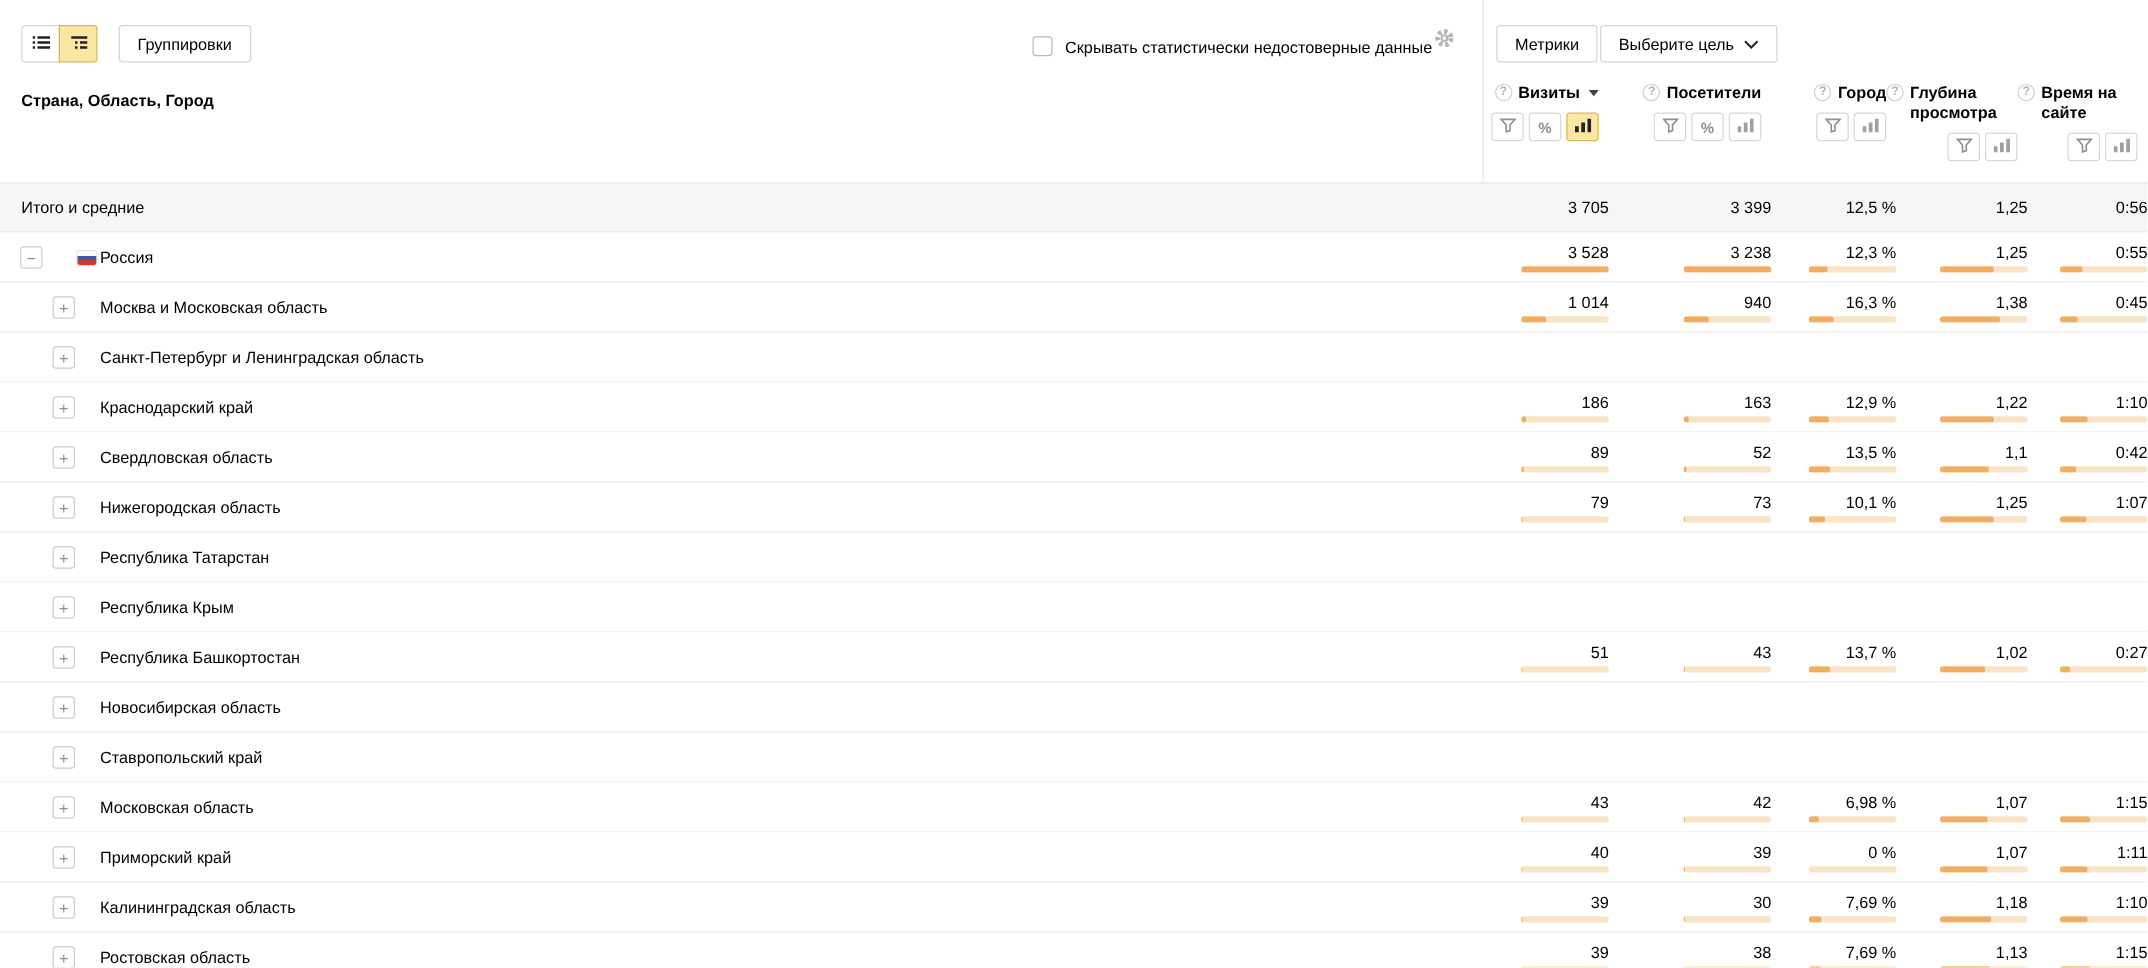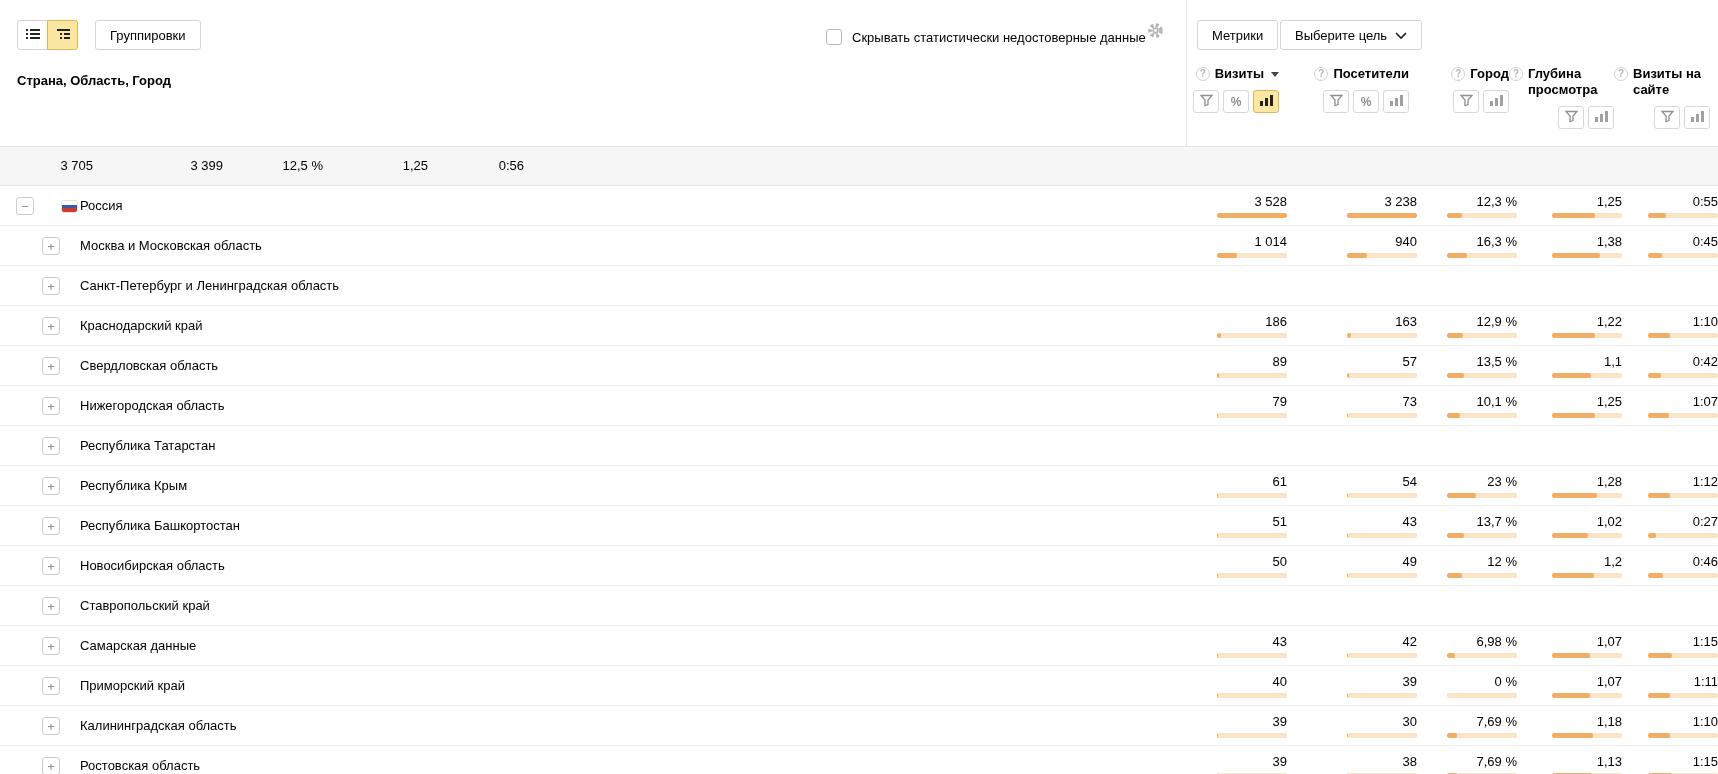--- a/index.html
+++ b/index.html
@@ -228,41 +228,42 @@
                   <rect x="0" y="7" width="3" height="5"></rect>
                   <rect x="5" y="4" width="3" height="8"></rect>
                   <rect x="10" y="1" width="3" height="11"></rect>
                 </svg></span>
             </button>
           </div>
         </div>
         <div class="mh-cell">
           <div class="mh-title">
             <span class="help">?</span>
-            <span class="mh-label">Визиты на сайте</span>
+            <span class="mh-label">Время на сайте</span>
           </div>
           <div class="mh-tools">
             <button class="tool-btn">
               <span><svg width="13" height="13" viewBox="0 0 13 13">
                   <path d="M1 1.5h11L8 6v4.5l-3 1V6z" fill="none" stroke="#8f8f8f" stroke-width="1.3"></path>
                 </svg></span>
             </button>
             <button class="tool-btn">
               <span><svg class="chart-ic" width="13" height="12" viewBox="0 0 13 12">
                   <rect x="0" y="7" width="3" height="5"></rect>
                   <rect x="5" y="4" width="3" height="8"></rect>
                   <rect x="10" y="1" width="3" height="11"></rect>
                 </svg></span>
             </button>
           </div>
         </div>
       </div>
   </div>
 
   <div class="totals-row">
+    <div class="totals-label">Итого и средние</div>
     <div class="vals-grid" id="totals-values">
         <div class="val-cell">3 705</div>
         <div class="val-cell">3 399</div>
         <div class="val-cell">12,5 %</div>
         <div class="val-cell">1,25</div>
         <div class="val-cell">0:56</div>
       </div>
   </div>
 
   <div id="rows">
@@ -393,21 +394,21 @@
           <div class="row-label">Свердловская область</div>
         </div>
         <div class="vals-grid">
           <div class="val-cell">
             <div class="num">89</div>
             <div class="bar">
               <i style="width: 3%;"></i>
             </div>
           </div>
           <div class="val-cell">
-            <div class="num">57</div>
+            <div class="num">52</div>
             <div class="bar">
               <i style="width: 3%;"></i>
             </div>
           </div>
           <div class="val-cell">
             <div class="num">13,5 %</div>
             <div class="bar">
               <i style="width: 24%;"></i>
             </div>
           </div>
@@ -467,52 +468,20 @@
         <div class="row-left">
           <button class="exp">+</button>
           <div class="row-label">Республика Татарстан</div>
         </div>
       </div>
       <div class="row lvl1">
         <div class="row-left">
           <button class="exp">+</button>
           <div class="row-label">Республика Крым</div>
         </div>
-        <div class="vals-grid">
-          <div class="val-cell">
-            <div class="num">61</div>
-            <div class="bar">
-              <i style="width: 2%;"></i>
-            </div>
-          </div>
-          <div class="val-cell">
-            <div class="num">54</div>
-            <div class="bar">
-              <i style="width: 2%;"></i>
-            </div>
-          </div>
-          <div class="val-cell">
-            <div class="num">23 %</div>
-            <div class="bar">
-              <i style="width: 41%;"></i>
-            </div>
-          </div>
-          <div class="val-cell">
-            <div class="num">1,28</div>
-            <div class="bar">
-              <i style="width: 64%;"></i>
-            </div>
-          </div>
-          <div class="val-cell">
-            <div class="num">1:12</div>
-            <div class="bar">
-              <i style="width: 32%;"></i>
-            </div>
-          </div>
-        </div>
       </div>
       <div class="row lvl1">
         <div class="row-left">
           <button class="exp">+</button>
           <div class="row-label">Республика Башкортостан</div>
         </div>
         <div class="vals-grid">
           <div class="val-cell">
             <div class="num">51</div>
             <div class="bar">
@@ -543,63 +512,31 @@
               <i style="width: 12%;"></i>
             </div>
           </div>
         </div>
       </div>
       <div class="row lvl1">
         <div class="row-left">
           <button class="exp">+</button>
           <div class="row-label">Новосибирская область</div>
         </div>
-        <div class="vals-grid">
-          <div class="val-cell">
-            <div class="num">50</div>
-            <div class="bar">
-              <i style="width: 1%;"></i>
-            </div>
-          </div>
-          <div class="val-cell">
-            <div class="num">49</div>
-            <div class="bar">
-              <i style="width: 2%;"></i>
-            </div>
-          </div>
-          <div class="val-cell">
-            <div class="num">12 %</div>
-            <div class="bar">
-              <i style="width: 21%;"></i>
-            </div>
-          </div>
-          <div class="val-cell">
-            <div class="num">1,2</div>
-            <div class="bar">
-              <i style="width: 60%;"></i>
-            </div>
-          </div>
-          <div class="val-cell">
-            <div class="num">0:46</div>
-            <div class="bar">
-              <i style="width: 21%;"></i>
-            </div>
-          </div>
-        </div>
       </div>
       <div class="row lvl1">
         <div class="row-left">
           <button class="exp">+</button>
           <div class="row-label">Ставропольский край</div>
         </div>
       </div>
       <div class="row lvl1">
         <div class="row-left">
           <button class="exp">+</button>
-          <div class="row-label">Самарская данные</div>
+          <div class="row-label">Московская область</div>
         </div>
         <div class="vals-grid">
           <div class="val-cell">
             <div class="num">43</div>
             <div class="bar">
               <i style="width: 1%;"></i>
             </div>
           </div>
           <div class="val-cell">
             <div class="num">42</div>

